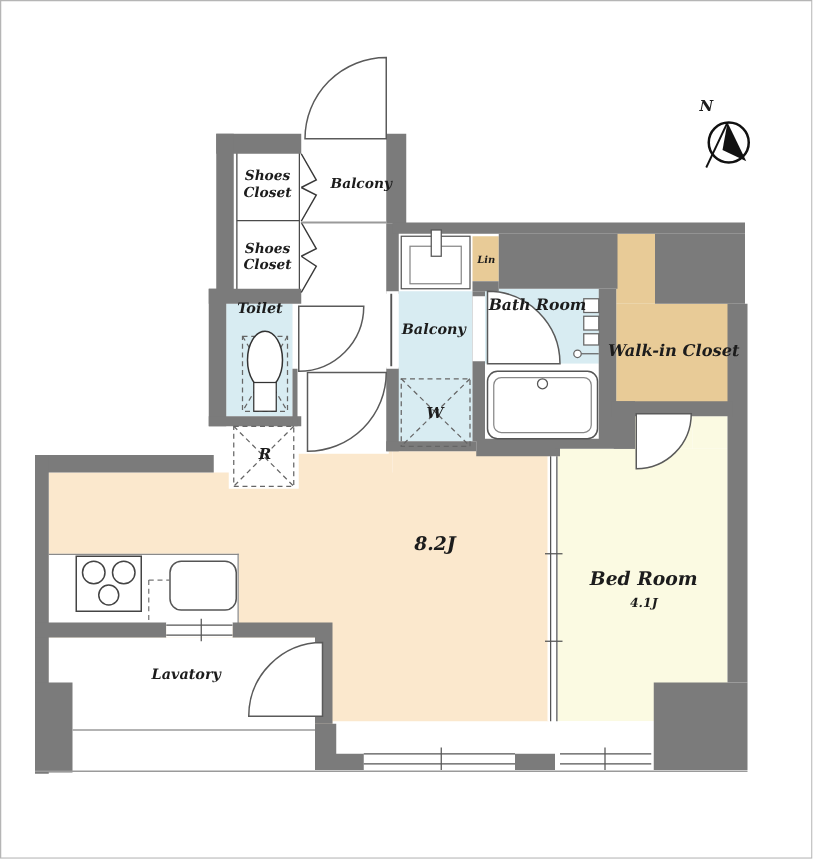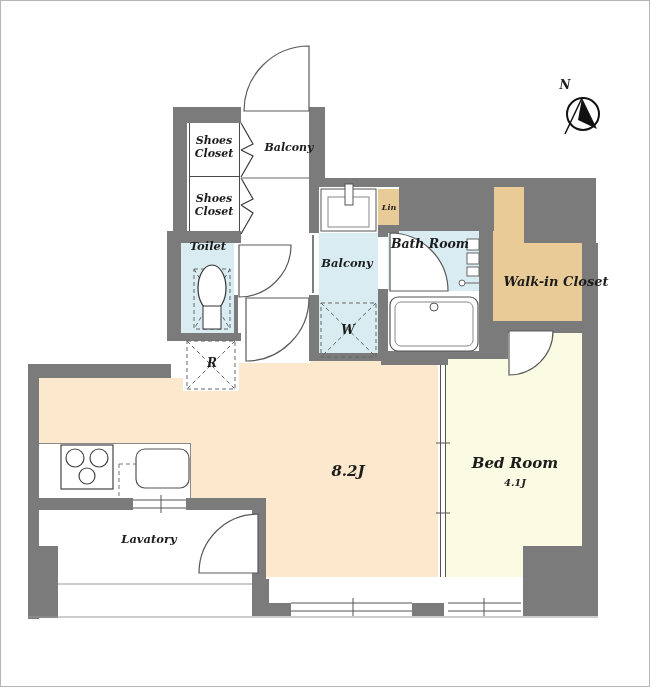--- a/index.html
+++ b/index.html
@@ -191,22 +191,22 @@
   </div>
   <div class="lbl" style="left:213px;top:205px;font-size:11px;">
     <div>Shoes</div>
       <div>Closet</div>
   </div>
   <div class="lbl" style="left:288px;top:147px;font-size:11px;">Balcony</div>
   <div class="lbl" style="left:207px;top:246px;font-size:11.5px;">Toilet</div>
   <div class="lbl" style="left:346px;top:263px;font-size:11.5px;">Balcony</div>
   <div class="lbl" style="left:429px;top:243px;font-size:12.5px;">Bath Room</div>
   <div class="lbl" style="left:388px;top:207px;font-size:8px;">Lin</div>
-  <div class="lbl" style="left:538px;top:281px;font-size:13px;margin-left:17px;">Walk-in Closet</div>
-  <div class="lbl" style="left:347px;top:471px;font-size:15px;">8.2J</div>
+  <div class="lbl" style="left:538px;top:281px;font-size:13px;">Walk-in Closet</div>
+  <div class="lbl" style="left:347px;top:435px;font-size:15px;">8.2J</div>
   <div class="lbl" style="left:514px;top:463px;font-size:15px;font-style:italic;">Bed Room</div>
   <div class="lbl" style="left:514px;top:482px;font-size:10px;">4.1J</div>
   <div class="lbl" style="left:148px;top:539px;font-size:11.5px;">Lavatory</div>
   <div class="lbl" style="left:347px;top:330px;font-size:12px;">W</div>
   <div class="lbl" style="left:211px;top:363px;font-size:12px;">R</div>
   <div class="lbl" style="left:564px;top:85px;font-size:12px;">N</div>
 
 </div>
 
 </body></html>

